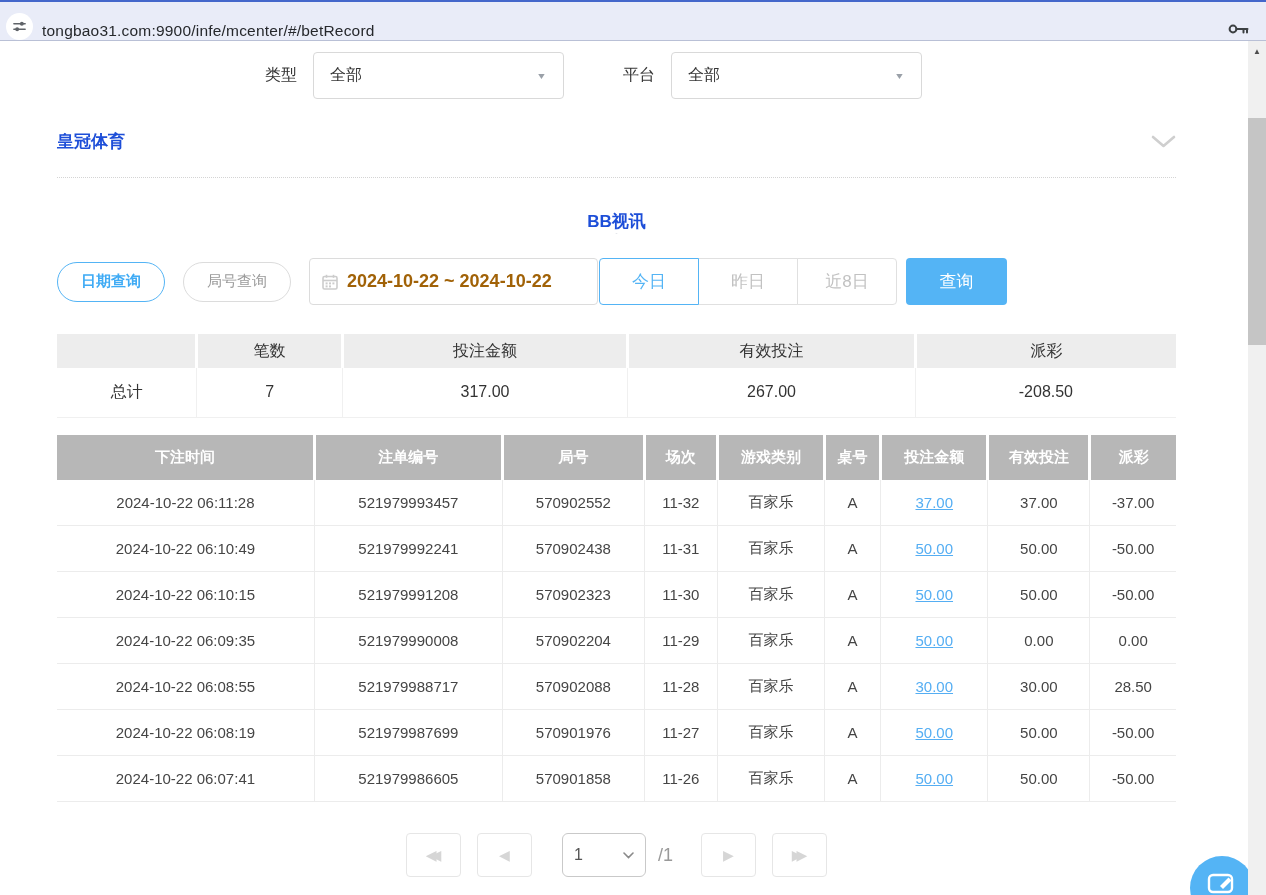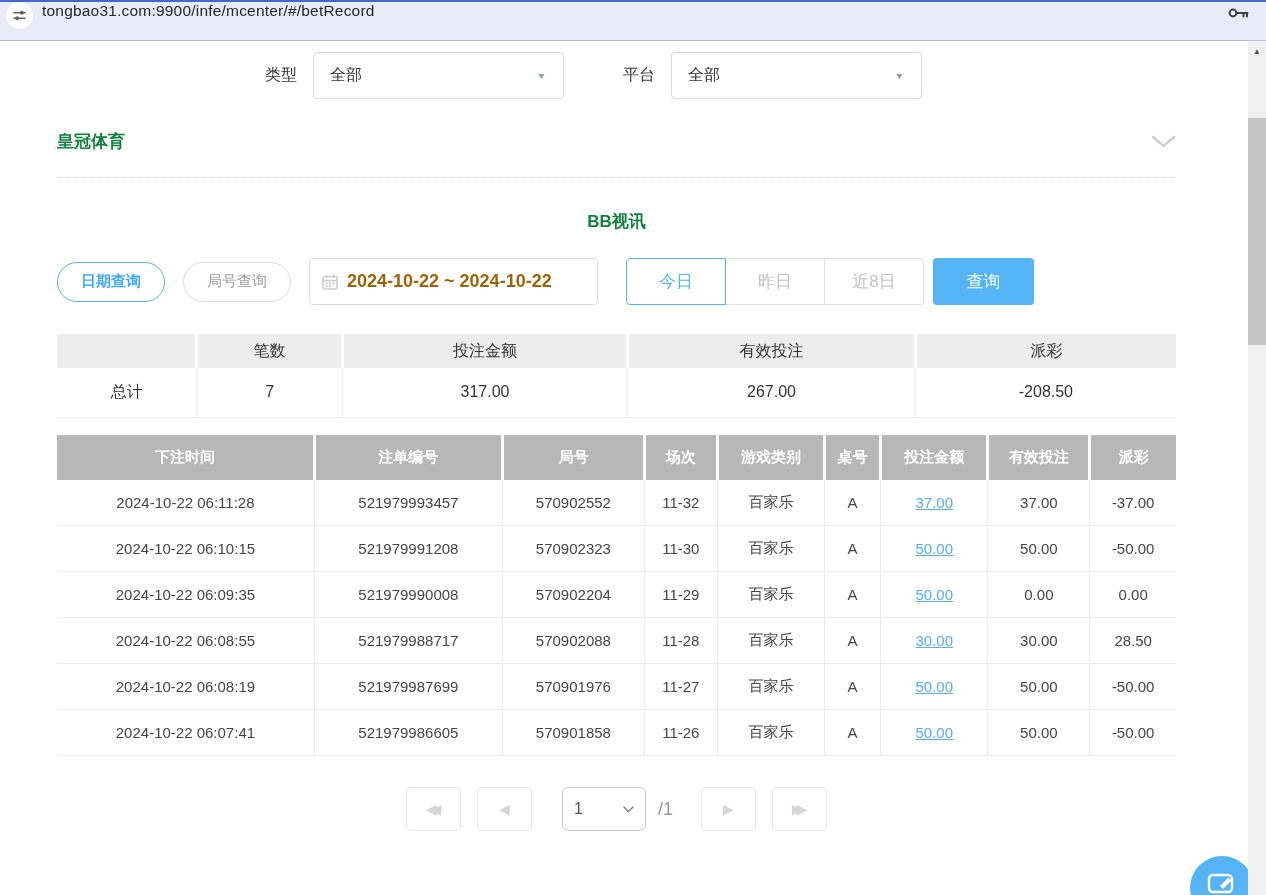--- a/index.html
+++ b/index.html
@@ -1,52 +1,52 @@
 <!DOCTYPE html>
 <html><head>
 <meta charset="utf-8">
 <style>
   * { margin:0; padding:0; box-sizing:border-box; }
   html,body { width:1266px; height:895px; overflow:hidden; background:#fff;
     font-family:"Liberation Sans","DejaVu Sans",sans-serif; }
 
   
   .topbar { height:41px; background:#e9ecf8; border-top:2px solid #4467cb;
-    border-bottom:1px solid #b9c0d6; display:flex; align-items:flex-start; }
+    border-bottom:1px solid #b9c0d6; display:flex; align-items:flex-end; }
   .tune-circle { width:27px; height:27px; border-radius:50%; background:#fff;
     margin-left:6px; display:flex; align-items:center; justify-content:center; flex:none; }
   .url { margin-left:9px; font-size:15.5px; color:#26282c; flex:1; letter-spacing:.2px; }
   .key-wrap { margin-right:16px; display:flex; align-items:center; }
 
   
   .content { position:absolute; top:41px; left:0; right:0; bottom:0; background:#fff; overflow:hidden; }
   .container { margin-left:57px; width:1119px; }
 
   .filters-row { display:flex; align-items:center; margin-top:11px; padding-left:208px; height:47px; }
   .flabel { font-size:16px; color:#333; margin-right:16px; }
   .flabel.plat { margin-left:59px; }
   .uiselect { width:251px; height:47px; border:1px solid #d9d9d9; border-radius:4px;
     display:flex; align-items:center; justify-content:space-between; padding:0 16px;
     font-size:16px; color:#333; background:#fff; cursor:pointer; }
   .caret { font-size:11px; color:#9aa0a8; transform:scaleY(.8); }
 
   .section-row { display:flex; align-items:center; justify-content:space-between; height:24px; }
   .section-row.sports { margin-top:30px; }
   .section-row.bb { margin-top:32px;flex-direction:column; }
-  .sec-title { font-size:17px; font-weight:bold; color:#15803d; }
+  .sec-title { font-size:17px; font-weight:bold; color:#1d4ed8; }
   .divider { border-top:1px dotted #d4d4d4; margin-top:24px; }
 
   .query-bar { display:flex; align-items:center; margin-top:24px; height:47px; }
   .pill { height:40px; padding:0 23px; border-radius:20px; background:#fff; font-size:15px; cursor:pointer; }
   .pill.active { border:1px solid #54b4f5; color:#3fabf5; font-weight:bold; }
   .pill.inactive { border:1px solid #dcdcdc; color:#999; margin-left:18px; }
   .date-input { width:289px; height:47px; border:1px solid #dcdcdc; border-radius:4px;
     display:flex; align-items:center; padding:0 12px; margin-left:18px; background:#fff; cursor:pointer; }
   .date-text { font-size:18px; font-weight:bold; color:#a16207; margin-left:9px; white-space:nowrap; }
-  .seg-group { display:flex; margin-left:28px; }
+  .seg-group { display:flex; margin-left:1px; }
   .seg { width:100px; height:47px; background:#fff; border:1px solid #e0e0e0; font-size:17px;
     color:#c2c2c2; cursor:pointer; position:relative; }
   .seg + .seg { margin-left:-1px; }
   .seg:first-child { border-radius:4px 0 0 4px; }
   .seg:last-child { border-radius:0 4px 4px 0; }
   .seg.active { border-color:#54b4f5; color:#54b4f5; z-index:2; }
   .search-btn { width:101px; height:47px; margin-left:9px; background:#54b4f5; color:#fff;
     font-size:17px; border:none; border-radius:4px; cursor:pointer; }
 
   
@@ -226,20 +226,31 @@
             <td>521979993457</td>
             <td>570902552</td>
             <td>11-32</td>
             <td>百家乐</td>
             <td>A</td>
             <td><a class="amount-link">37.00</a></td>
             <td>37.00</td>
             <td class="neg">-37.00</td>
           </tr>
           <tr>
+            <td>2024-10-22 06:10:49</td>
+            <td>521979992241</td>
+            <td>570902438</td>
+            <td>11-31</td>
+            <td>百家乐</td>
+            <td>A</td>
+            <td><a class="amount-link">50.00</a></td>
+            <td>50.00</td>
+            <td class="neg">-50.00</td>
+          </tr>
+          <tr>
             <td>2024-10-22 06:10:15</td>
             <td>521979991208</td>
             <td>570902323</td>
             <td>11-30</td>
             <td>百家乐</td>
             <td>A</td>
             <td><a class="amount-link">50.00</a></td>
             <td>50.00</td>
             <td class="neg">-50.00</td>
           </tr>

